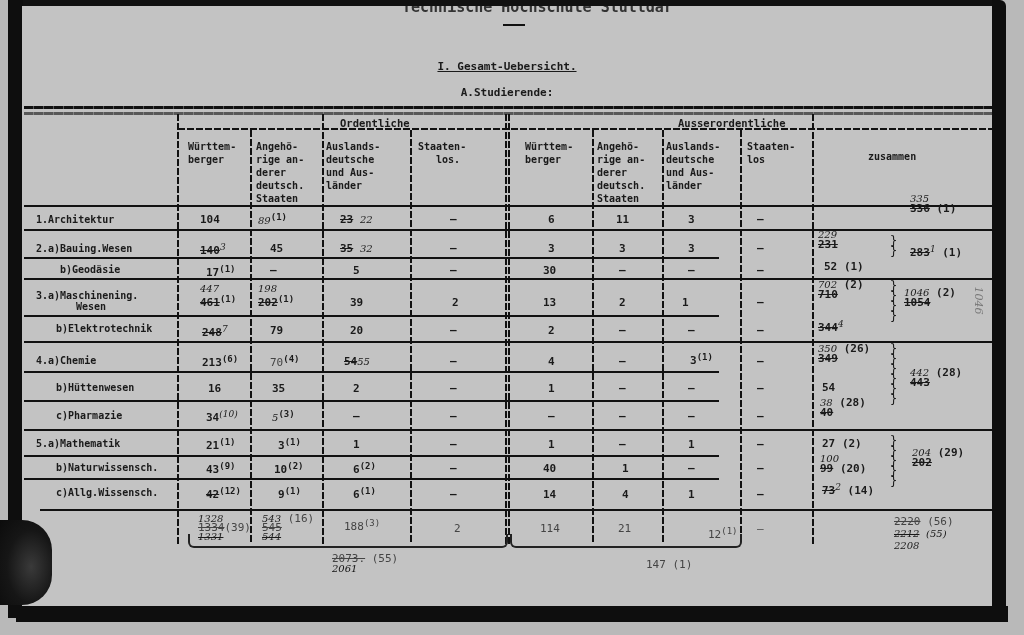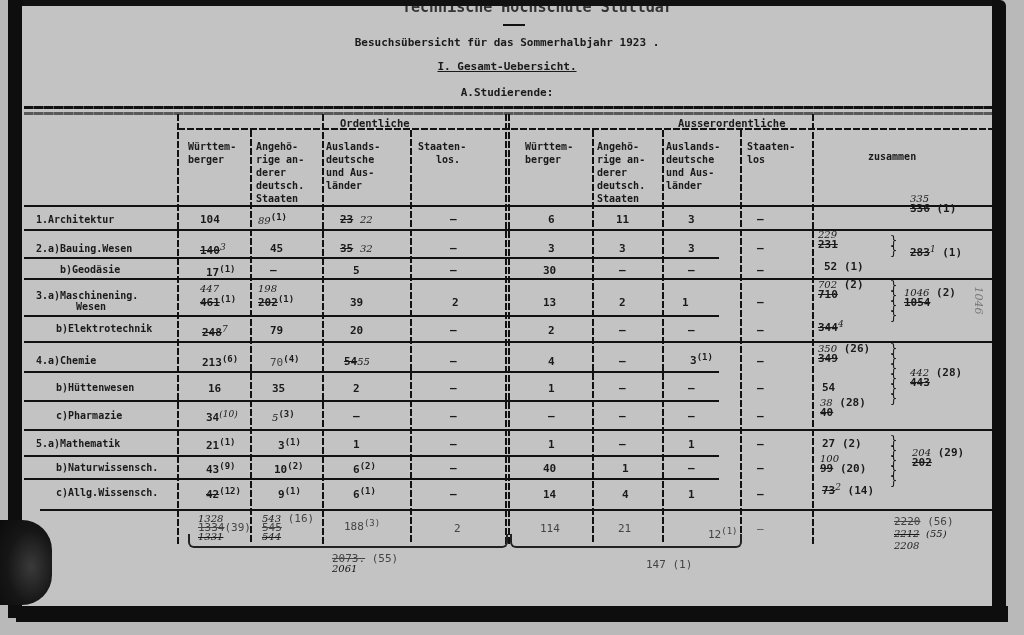--- a/index.html
+++ b/index.html
@@ -36,21 +36,20 @@
 <body>
 
 <div class="frame-top"></div>
 <div class="frame-right"></div>
 <div class="frame-left"></div>
 <div class="frame-bottom"></div>
 
 <div class="sheet">
   <div class="header-strip">Technische Hochschule Stuttgart.</div>
   <div class="title-dash"></div>
-  <div class="title t1">Besuchsübersicht für das Sommerhalbjahr 1923 .</div>
   <div class="title t3">A.Studierende:</div>
   <div class="title t2">I. Gesamt-Uebersicht.</div>
 
   <div class="hrule" style="left:2px;top:100px;width:968px;"></div>
   <div class="hrule" style="left:2px;top:106px;width:968px;opacity:.6"></div>
   <div class="dline" style="left:156px;top:122px;width:814px;"></div>
   <div class="hline" style="left:2px;top:199px;width:968px;"></div>
 
   <div class="vline" style="left:155px;top:108px;height:430px;"></div>
   <div class="vline" style="left:228px;top:124px;height:414px;"></div>

